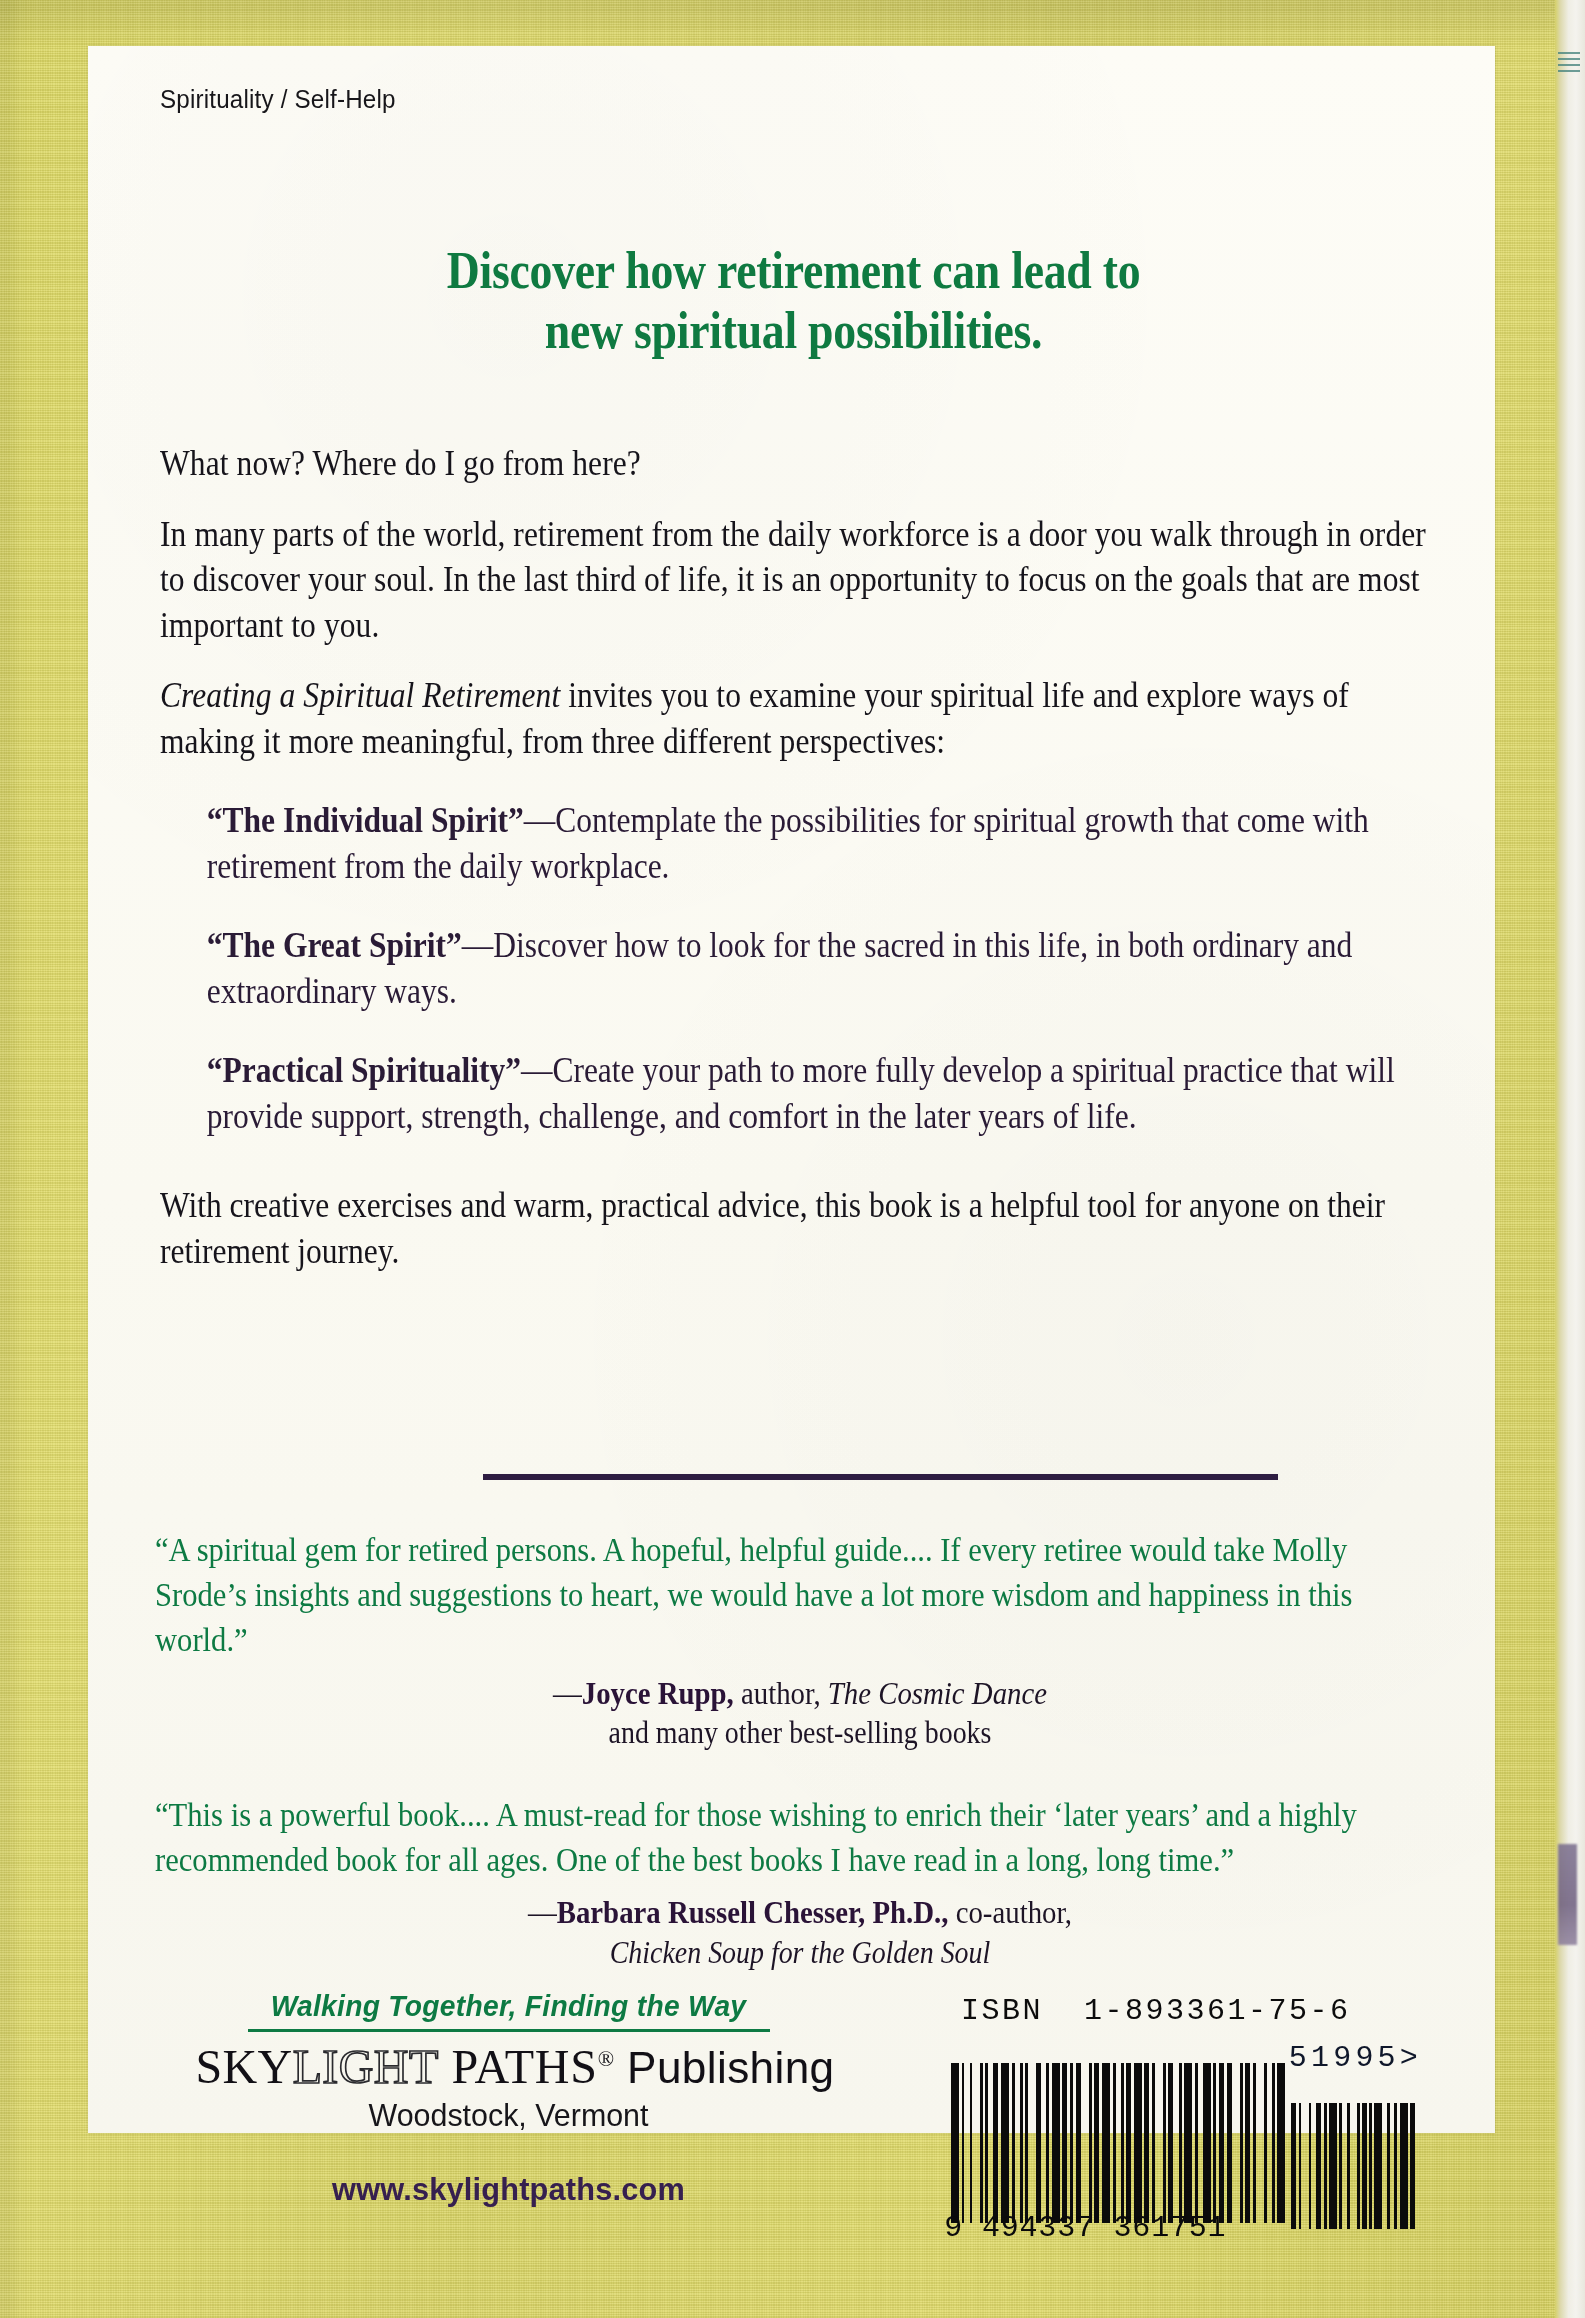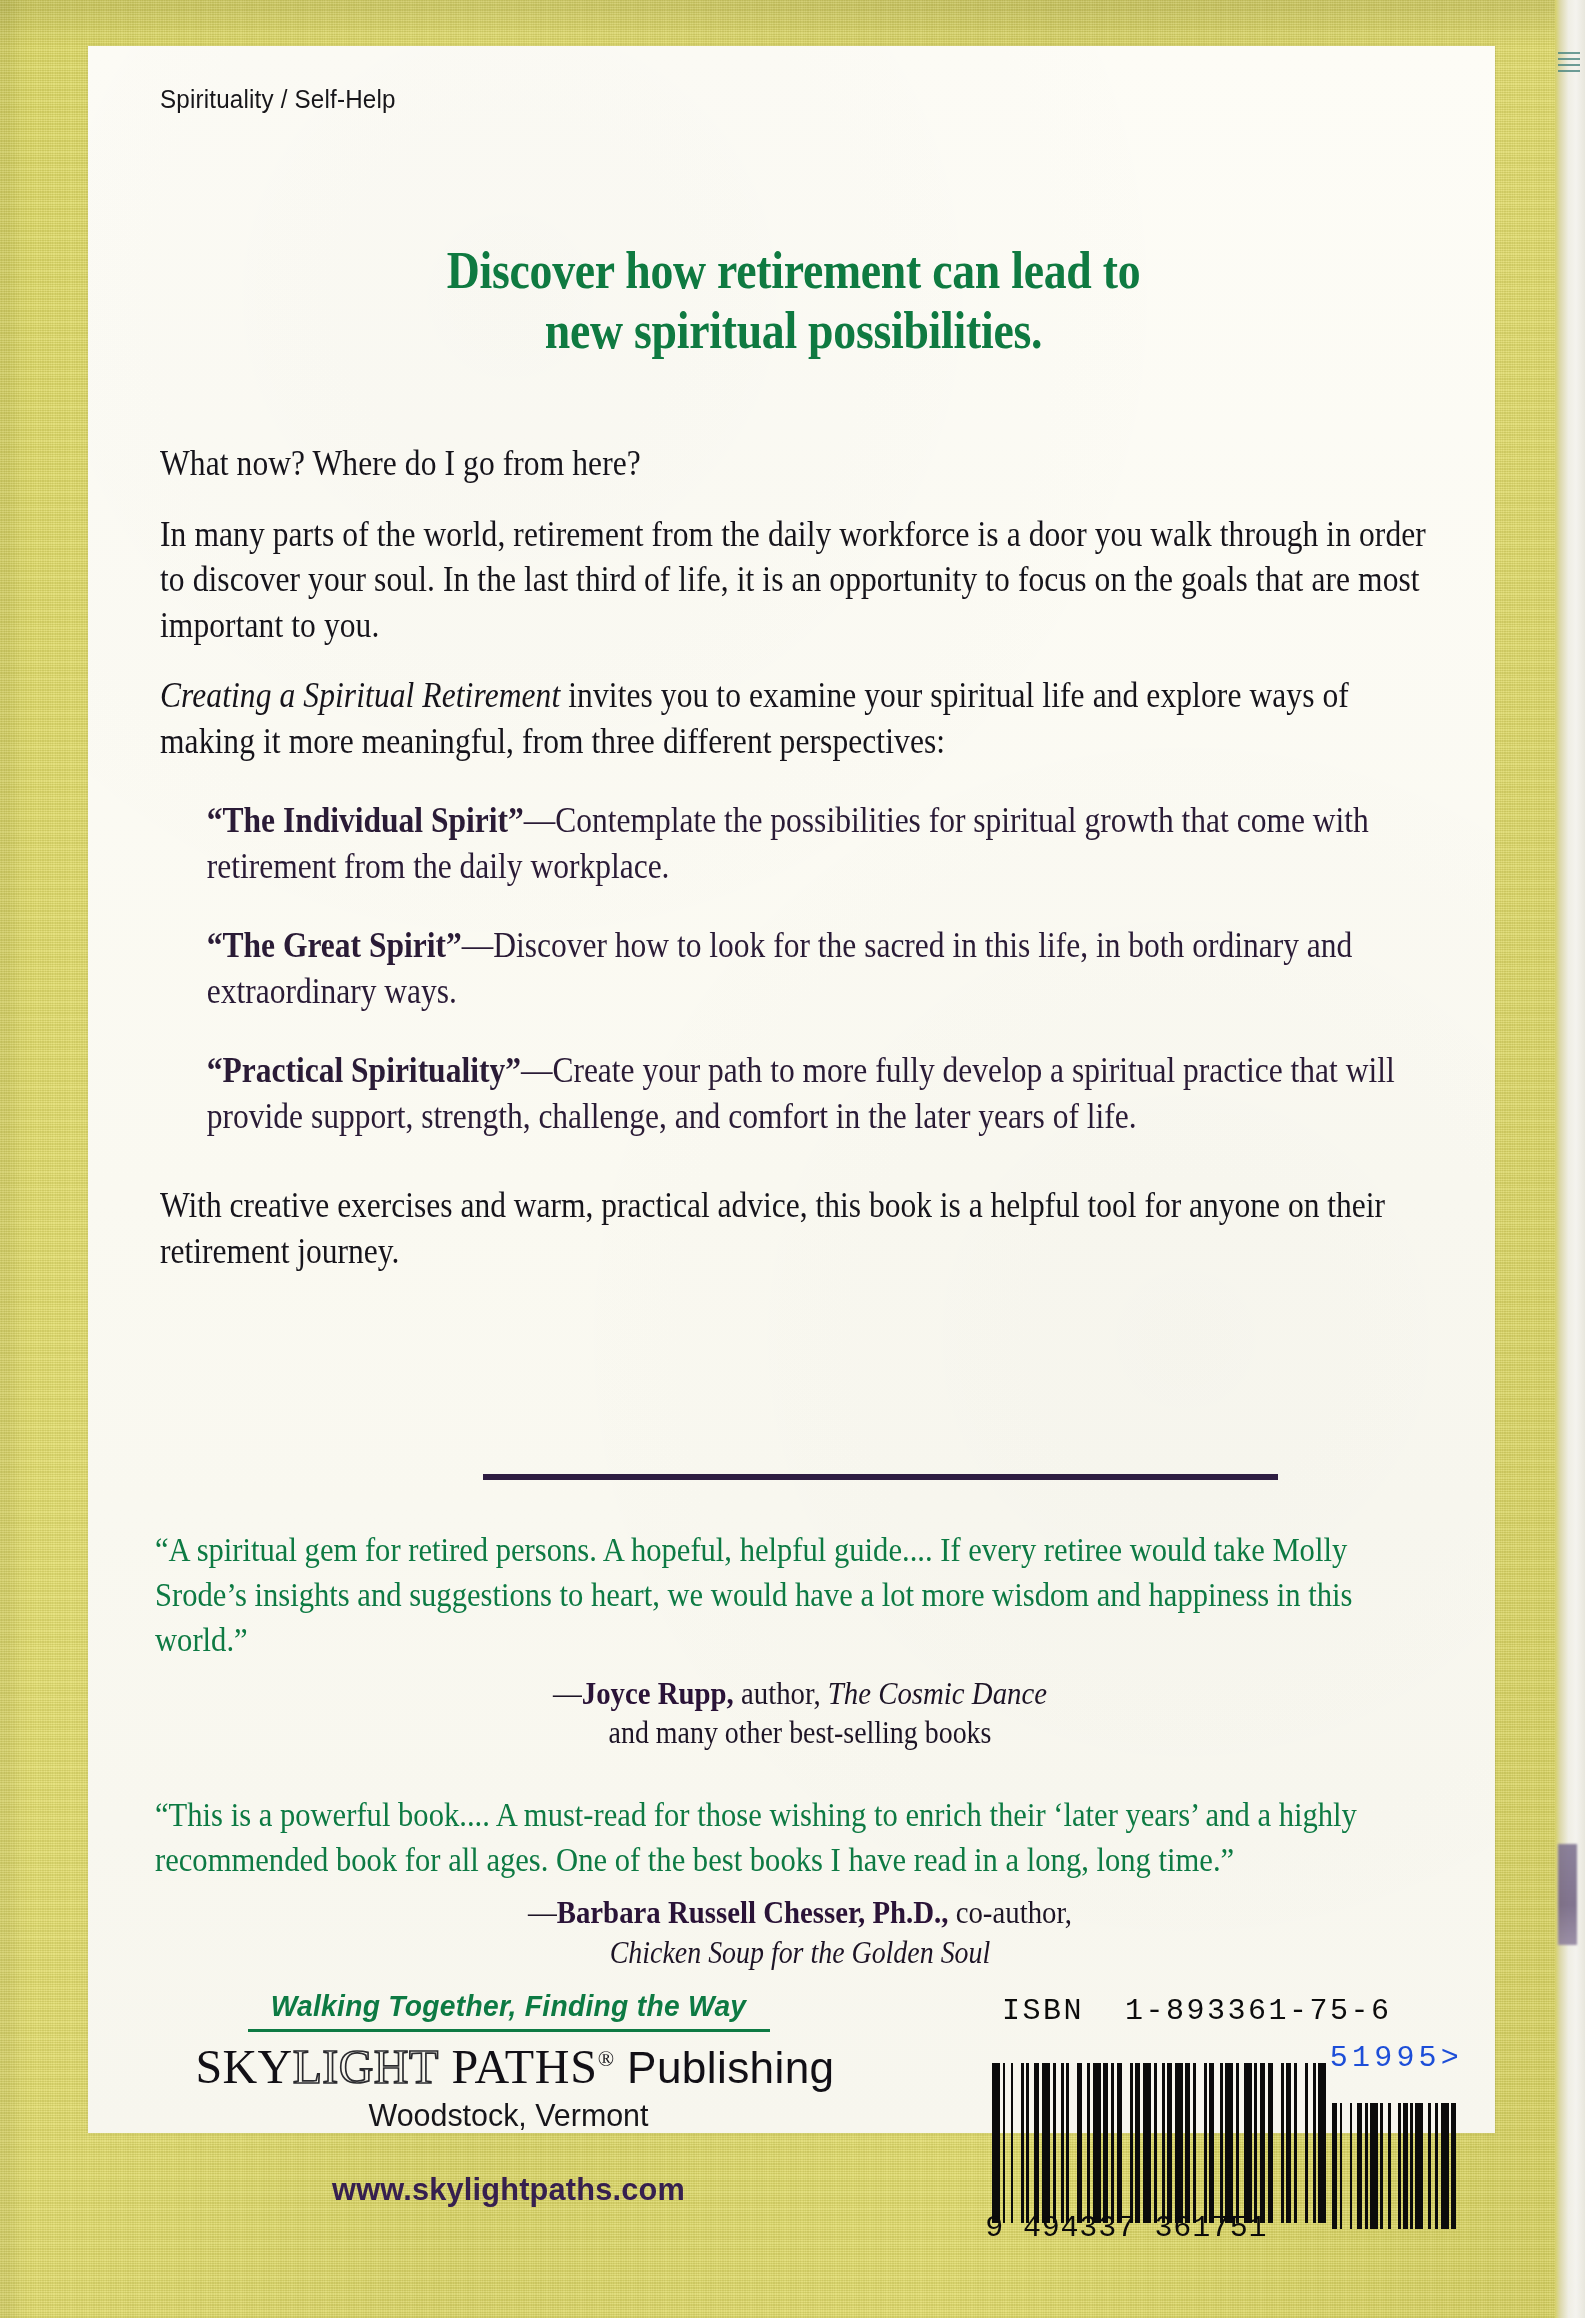--- a/index.html
+++ b/index.html
@@ -196,29 +196,29 @@
     transform:scaleX(.95);transform-origin:center;
   }
   .url{
     font-family:"Liberation Sans", sans-serif;
     font-weight:bold;font-size:32px;color:#36204f;
     margin-top:37px;letter-spacing:0.2px;
     transform:scaleX(.96);transform-origin:center;
   }
 
   
-  .barcode-area{position:absolute;left:904px;top:1948px;width:471px;}
+  .barcode-area{position:absolute;left:863px;top:1948px;width:471px;}
   .isbn-line{
     font-family:"Liberation Mono", monospace;
     font-size:30px;letter-spacing:2.5px;color:#0c0c0c;
     margin:0 0 6.7px 10px;white-space:nowrap;
   }
   .addon-line{
     font-family:"Liberation Mono", monospace;
-    font-size:30px;letter-spacing:4.2px;color:#1d4ed8;
+    font-size:30px;letter-spacing:4.2px;color:#0f172a;
     position:absolute;right:0;top:47px;white-space:nowrap;
   }
   .bars-row{position:relative;height:193px;margin-top:35px;}
   .bars{position:absolute;top:0;height:160px;}
   .bars.main{left:0;width:300px;}
   .bars.addon{right:0;width:131px;top:40px;height:126px;}
   .bar{position:absolute;top:0;height:100%;background:#0b0b0b;}
   .ean-digits{
     position:absolute;left:-6.7px;top:148px;
     font-family:"Liberation Mono", monospace;

